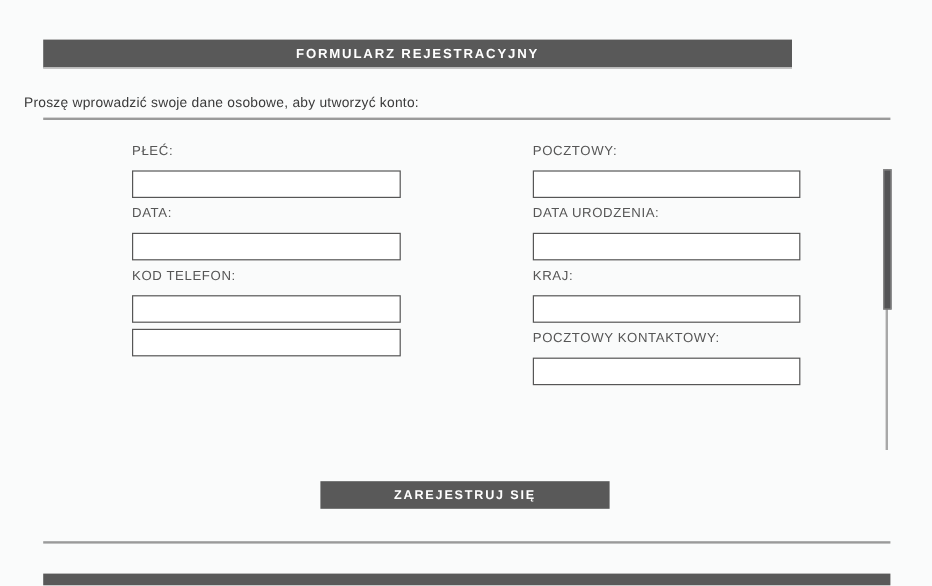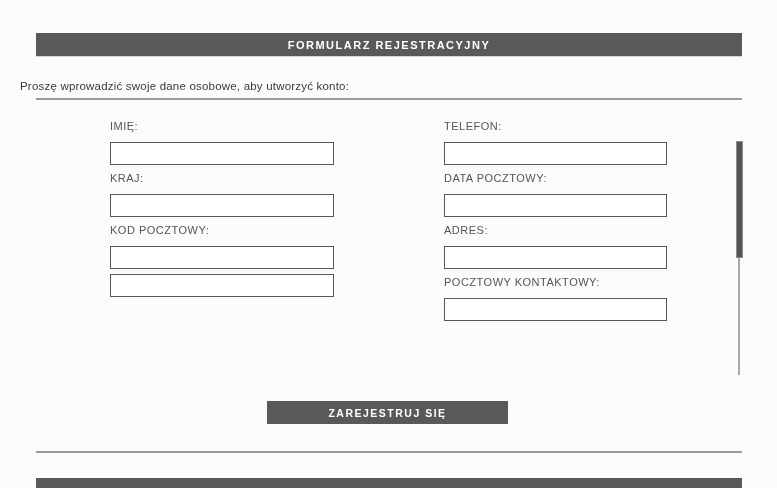--- a/index.html
+++ b/index.html
@@ -10,21 +10,21 @@
   .canvas {
     position: relative;
     width: 777px;
     height: 488px;
     background: #fafbfb;
     overflow: hidden;
   }
   .title-bar {
     position: absolute;
     left: 36px; top: 33px;
-    width: 706px; height: 23px;
+    width: 624px; height: 23px;
     background: #595959;
     border-bottom: 1px solid #d4d4d4;
     display: flex; align-items: center; justify-content: center;
   }
   .title-bar span {
     color: #ffffff;
     font-size: 11px;
     font-weight: bold;
     letter-spacing: 1.5px;
   }
@@ -116,47 +116,47 @@
   <div class="title-bar">
     <span>FORMULARZ REJESTRACYJNY</span>
   </div>
 
   <div class="intro">Proszę wprowadzić swoje dane osobowe, aby utworzyć konto:</div>
 
   <div class="divider divider-top"></div>
 
   <div class="col col-left">
     <div class="field">
-      <label class="flabel">IMIĘ:</label>
+      <label class="flabel">PŁEĆ:</label>
       <input class="finput" type="text" value="" style="">
     </div>
     <div class="field">
-      <label class="flabel">KRAJ:</label>
+      <label class="flabel">DATA:</label>
       <input class="finput" type="text" value="" style="">
     </div>
     <div class="field">
-      <label class="flabel">KOD POCZTOWY:</label>
+      <label class="flabel">KOD TELEFON:</label>
       <input class="finput" type="text" value="" style="">
     </div>
     <div class="field">
       <input class="finput" type="text" value="" style="">
     </div>
   </div>
 
   <div class="col col-right">
     <div class="field">
-      <label class="flabel">TELEFON:</label>
+      <label class="flabel">POCZTOWY:</label>
       <input class="finput" type="text" value="" style="">
     </div>
     <div class="field">
-      <label class="flabel">DATA POCZTOWY:</label>
+      <label class="flabel">DATA URODZENIA:</label>
       <input class="finput" type="text" value="" style="">
     </div>
     <div class="field">
-      <label class="flabel">ADRES:</label>
+      <label class="flabel">KRAJ:</label>
       <input class="finput" type="text" value="" style="">
     </div>
     <div class="field">
       <label class="flabel">POCZTOWY KONTAKTOWY:</label>
       <input class="finput" type="text" value="" style="">
     </div>
   </div>
 
   <button class="submit-btn">ZAREJESTRUJ SIĘ</button>
 

